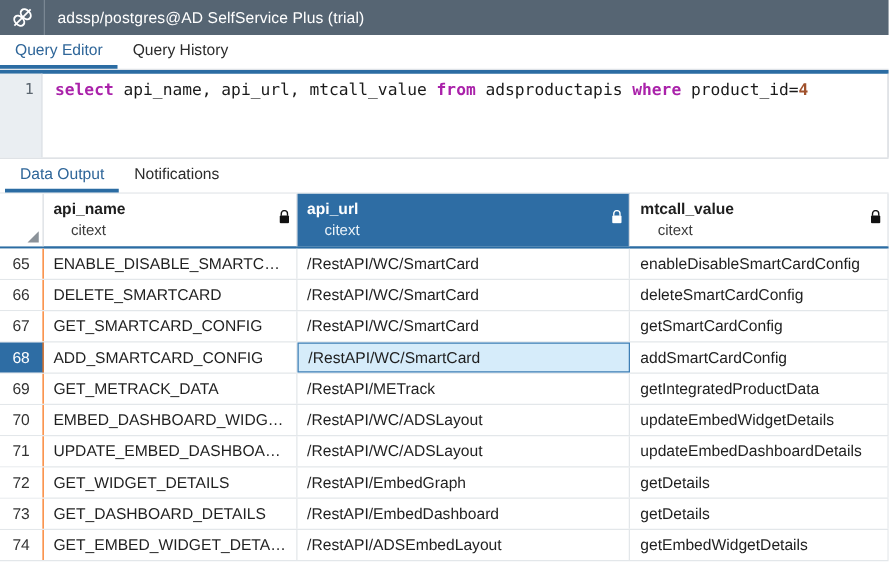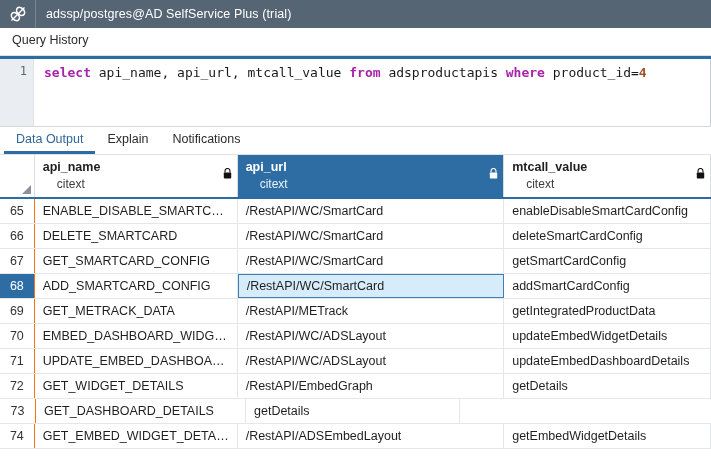--- a/index.html
+++ b/index.html
@@ -171,34 +171,34 @@
         <ellipse cx="6.4" cy="11.6" rx="3.3" ry="4.6" transform="rotate(-45 6.4 11.6)"></ellipse>
         <ellipse cx="11.6" cy="6.4" rx="3.3" ry="4.6" transform="rotate(-45 11.6 6.4)"></ellipse>
       </g>
       <line x1="2.5" y1="15.5" x2="15.5" y2="2.5" stroke="#ffffff" stroke-width="1.4"></line>
     </svg>
   </div>
   <div class="titlebar-title">adssp/postgres@AD SelfService Plus (trial)</div>
 </div>
 
 <div class="tabstrip">
+  <div class="tab active">Query Editor</div>
   <div class="tab">Query History</div>
 </div>
 
 <div class="editor">
   <div class="gutter">
     <span>1</span>
   </div>
   <div class="code"><span class="kw">select</span><span> api_name, api_url, mtcall_value </span><span class="kw">from</span><span> adsproductapis </span><span class="kw">where</span><span> product_id=</span><span class="num">4</span></div>
   <div class="editor-rightborder"></div>
 </div>
 
 <div class="result-tabs">
   <div class="tab active">Data Output</div>
-  <div class="tab">Explain</div>
   <div class="tab">Notifications</div>
 </div>
 
 <div class="grid">
   <div class="grid-head">
     <div class="hgutter">
       <div class="corner-tri"></div>
     </div>
     <div class="hcell c0">
       <div class="hname">api_name</div>
@@ -270,20 +270,21 @@
       </div>
       <div class="row">
         <div class="rnum">72</div>
         <div class="cell c0">GET_WIDGET_DETAILS</div>
         <div class="cell c1">/RestAPI/EmbedGraph</div>
         <div class="cell c2">getDetails</div>
       </div>
       <div class="row">
         <div class="rnum">73</div>
         <div class="cell c0">GET_DASHBOARD_DETAILS</div>
+        <div class="cell c1">/RestAPI/EmbedDashboard</div>
         <div class="cell c2">getDetails</div>
       </div>
       <div class="row">
         <div class="rnum">74</div>
         <div class="cell c0">GET_EMBED_WIDGET_DETAILS</div>
         <div class="cell c1">/RestAPI/ADSEmbedLayout</div>
         <div class="cell c2">getEmbedWidgetDetails</div>
       </div>
     </div>
 </div>

